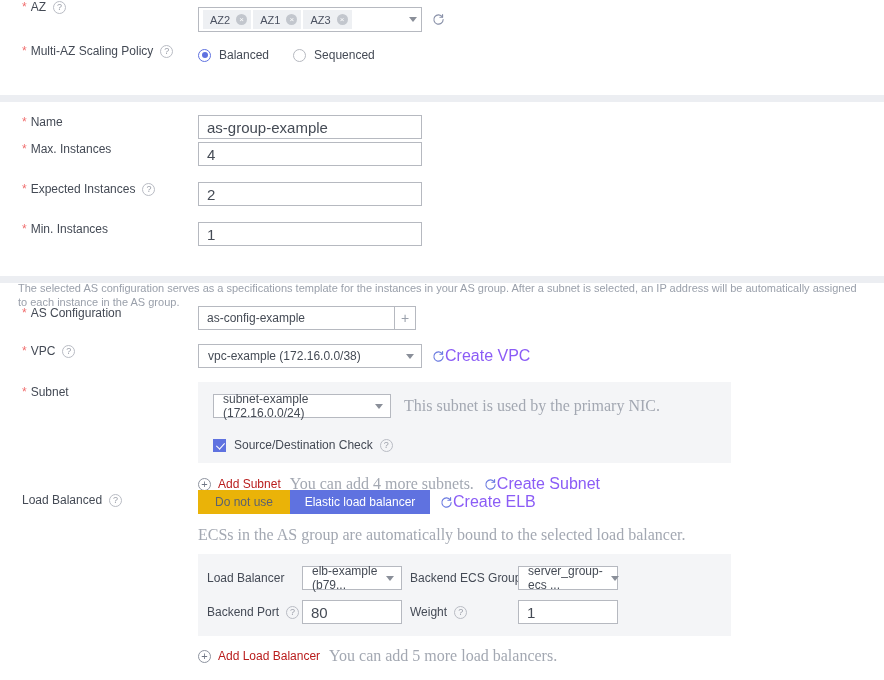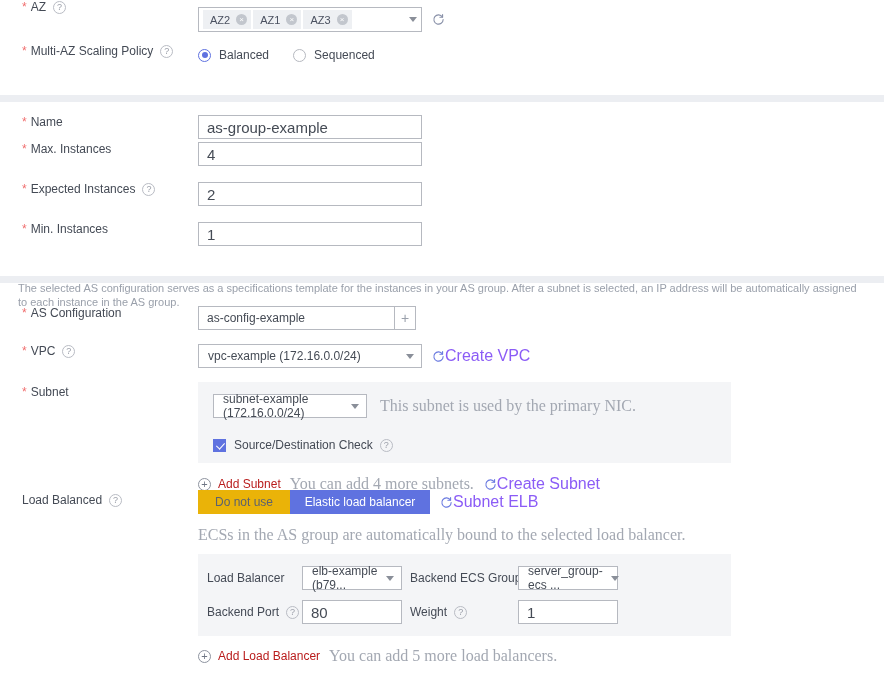--- a/index.html
+++ b/index.html
@@ -322,42 +322,42 @@
   </div>
 
   <div class="row" style="height:38px;">
     <div class="label">
       <span class="star">*</span>
       <span>VPC</span>
       <span class="help">?</span>
     </div>
     <div class="field">
       <div class="select" style="width:224px;">
-        <span>vpc-example (172.16.0.0/24)</span>
+        <span>vpc-example (172.16.0.0/38)</span>
         <span class="caret"></span>
       </div>
       <span class="refresh">
         <svg viewBox="0 0 14 14" width="13" height="13">
           <path d="M11.2 4.3A5 5 0 1 0 12 7" fill="none" stroke="#6a7ae0" stroke-width="1.2" stroke-linecap="round"></path>
           <path d="M11.4 1.6 L11.4 4.6 L8.5 4.6" fill="none" stroke="#6a7ae0" stroke-width="1.2" stroke-linecap="round" stroke-linejoin="round"></path>
         </svg>
       </span>
       <a class="lnk" href="#">Create VPC</a>
     </div>
   </div>
 
   <div class="row" style="height:92px;">
     <div class="label" style="padding-top:3px;">
       <span class="star">*</span>
       <span>Subnet</span>
     </div>
     <div class="field" style="display:block;">
       <div class="panel" style="width:533px; padding:12px 0 11px 15px;">
         <div style="display:flex; align-items:center;">
-          <div class="select" style="width:154px;">
+          <div class="select" style="width:178px;">
             <span>subnet-example (172.16.0.0/24)</span>
             <span class="caret"></span>
           </div>
           <span class="hint" style="margin-left:13px;">This subnet is used by the primary NIC.</span>
         </div>
         <div class="cb-wrap" style="margin-top:20px;">
           <span class="cb"></span>
           <span class="cb-label">Source/Destination Check</span>
           <span class="help">?</span>
         </div>
@@ -388,21 +388,21 @@
         <div class="seg">
           <div class="seg-btn off">Do not use</div>
           <div class="seg-btn on">Elastic load balancer</div>
         </div>
         <span class="refresh">
           <svg viewBox="0 0 14 14" width="13" height="13">
             <path d="M11.2 4.3A5 5 0 1 0 12 7" fill="none" stroke="#6a7ae0" stroke-width="1.2" stroke-linecap="round"></path>
             <path d="M11.4 1.6 L11.4 4.6 L8.5 4.6" fill="none" stroke="#6a7ae0" stroke-width="1.2" stroke-linecap="round" stroke-linejoin="round"></path>
           </svg>
         </span>
-        <a class="lnk" href="#">Subnet ELB</a>
+        <a class="lnk" href="#">Create ELB</a>
       </div>
 
       <div class="hint" style="margin-top:12px;">ECSs in the AS group are automatically bound to the selected load balancer.</div>
 
       <div class="panel" style="width:533px; margin-top:10px;">
         <div class="lbgrid">
           <div class="lb-lab">Load Balancer</div>
           <div>
             <div class="select" style="width:100px;">
               <span>elb-example (b79...</span>

